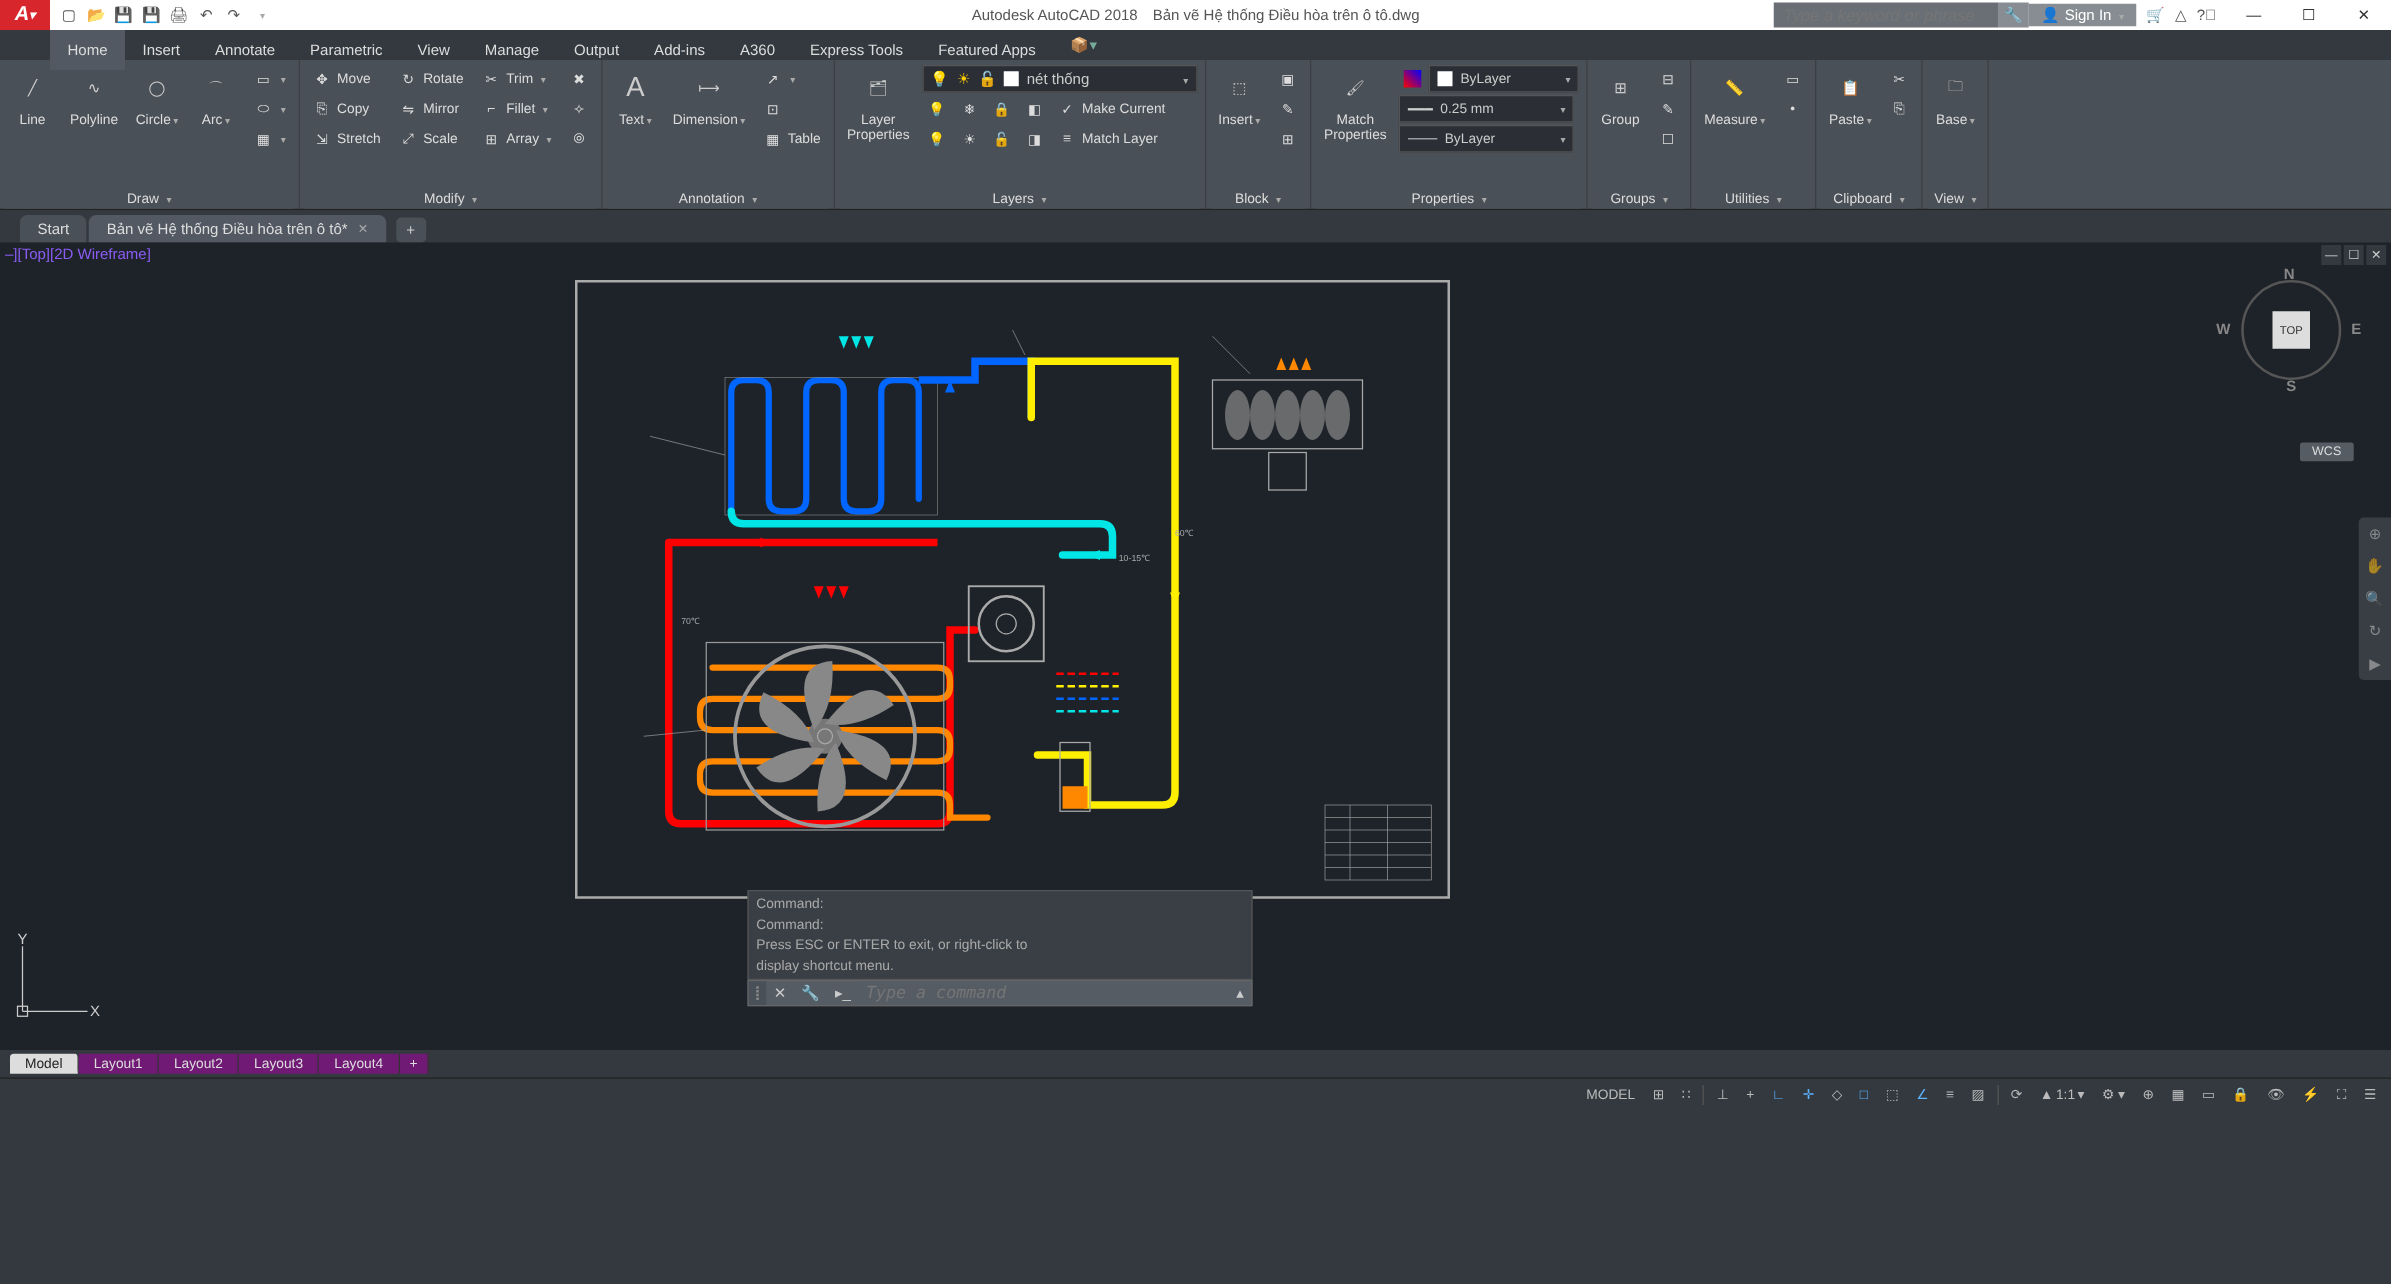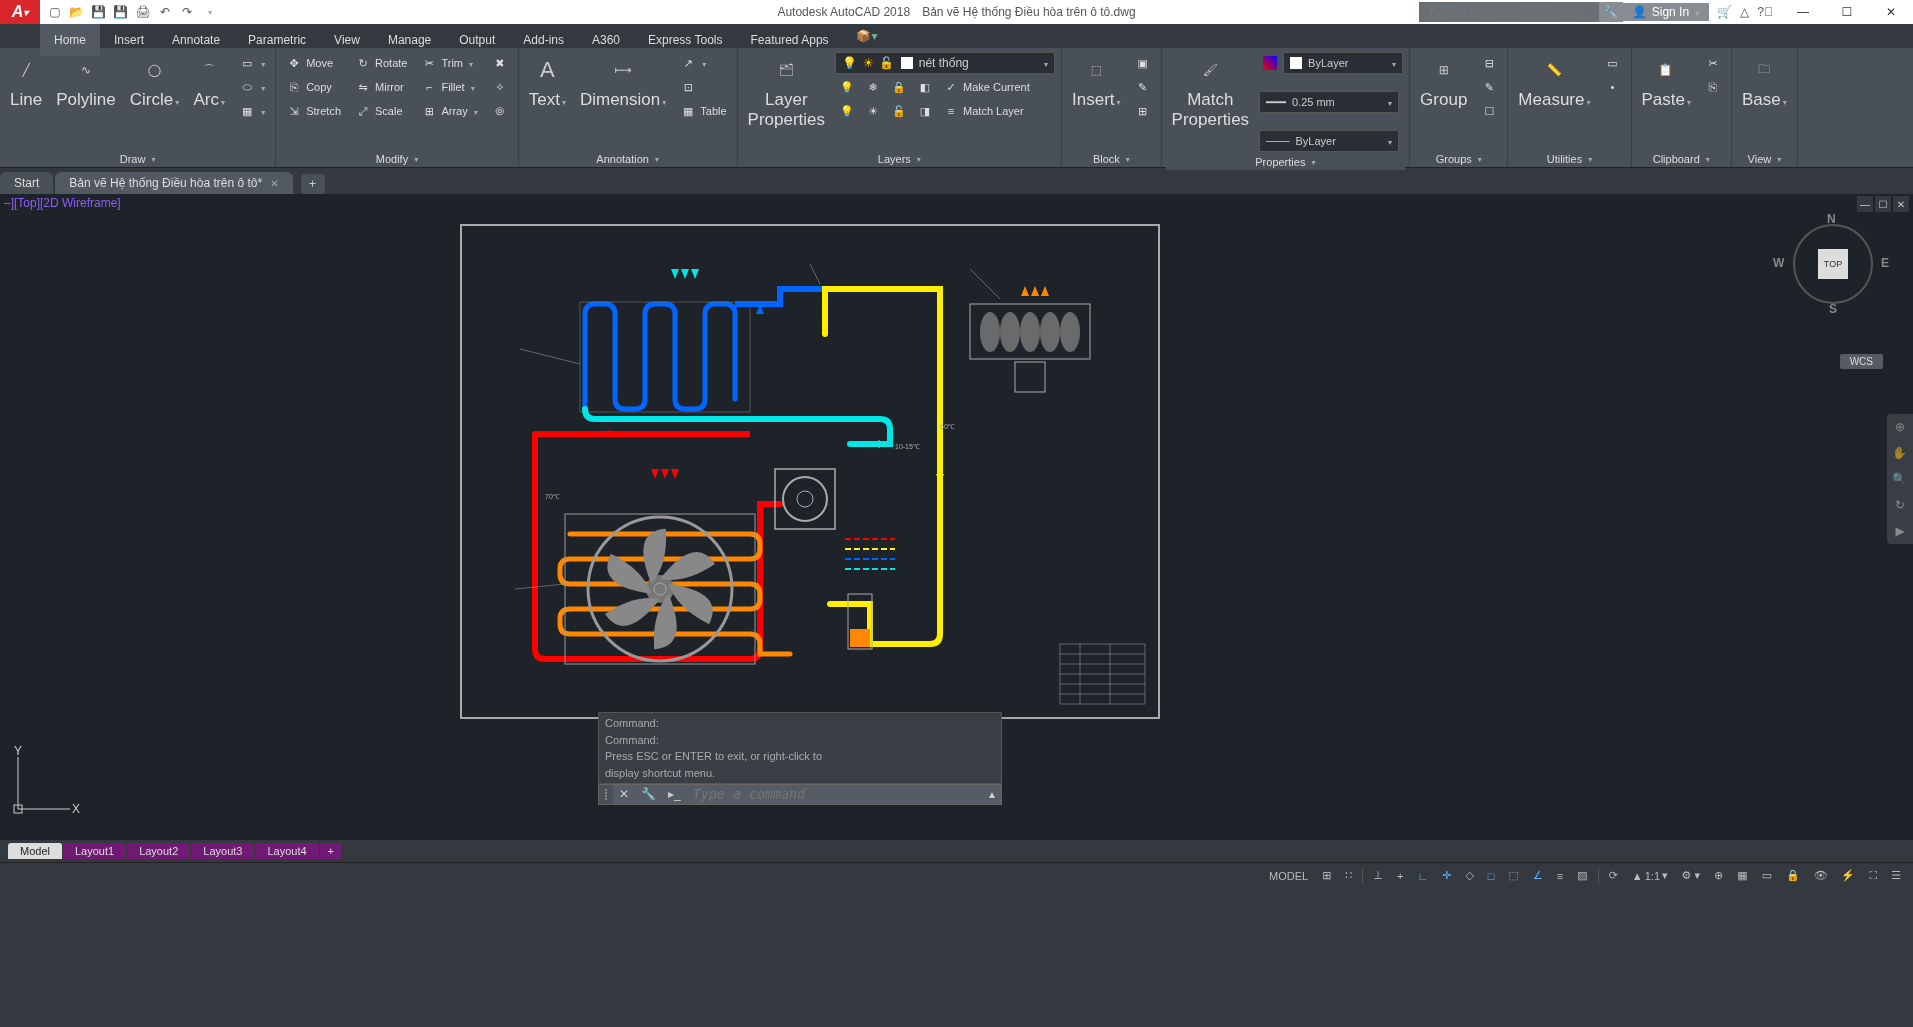--- a/index.html
+++ b/index.html
@@ -24,33 +24,33 @@
 .ribbon-tab { padding: 16px 14px; display: flex; align-items: center; color: #ddd; cursor: pointer; font-size: 12px; }
 .ribbon-tab.active { background: #525962; }
 
 
 .ribbon { height: 120px; background: #4a5057; display: flex; border-bottom: 1px solid #222; }
 .panel { border-right: 1px solid #3a3f45; display: flex; flex-direction: column; padding: 2px 4px 0; }
 .panel-body { flex: 1; display: flex; align-items: flex-start; gap: 2px; }
 .panel-title { text-align: center; padding: 2px 0; color: #ddd; font-size: 11px; background: #4a5057; display: flex; justify-content: center; align-items: center; gap: 4px; }
 .big-btn { display: flex; flex-direction: column; align-items: center; justify-content: flex-end; gap: 4px; padding: 4px 6px; cursor: pointer; color: #ddd; min-width: 42px; }
 .big-btn .icn { width: 32px; height: 32px; display: flex; align-items: center; justify-content: center; color: #ccc; }
-.big-btn .lbl { font-size: 17px; text-align: center; }
+.big-btn .lbl { font-size: 11px; text-align: center; }
 .small-btn-col { display: flex; flex-direction: column; gap: 2px; padding: 2px; }
 .small-btn { display: flex; align-items: center; gap: 4px; padding: 1px 4px; cursor: pointer; color: #ddd; font-size: 11px; height: 22px; }
 .small-btn .icn { width: 16px; height: 16px; display: flex; align-items: center; justify-content: center; }
 .caret::after { content: "▾"; font-size: 8px; margin-left: 2px; color: #aaa; }
 
 
 .layer-dd { background: #2b2f35; border: 1px solid #555; padding: 2px 6px; display: flex; align-items: center; gap: 6px; width: 220px; height: 22px; }
 .layer-dd .sw { width: 12px; height: 12px; }
 .prop-dd { background: #2b2f35; border: 1px solid #555; padding: 2px 6px; display: flex; align-items: center; gap: 6px; width: 120px; height: 22px; font-size: 11px; }
 
 
-.file-tabs { height: 26px; background: #33393f; display: flex; align-items: flex-end; gap: 0; }
+.file-tabs { height: 26px; background: #33393f; display: flex; align-items: flex-end; padding-left: 16px; gap: 0; }
 .file-tab { background: #4a5057; padding: 4px 14px; border-radius: 6px 6px 0 0; margin-right: 2px; display: flex; align-items: center; gap: 8px; color: #ddd; cursor: pointer; font-size: 12px; }
 .file-tab.active { background: #525962; }
 .file-tab .close { color: #aaa; font-size: 10px; }
 .new-tab { width: 24px; height: 20px; background: #4a5057; border-radius: 4px; display: flex; align-items: center; justify-content: center; color: #ccc; cursor: pointer; margin-left: 6px; }
 
 
 .canvas-wrap { position: relative; height: 646px; background: #1e2329; }
 .canvas-header { position: absolute; top: 2px; left: 4px; color: #8b5cf6; font-size: 12px; }
 .canvas-controls { position: absolute; top: 2px; right: 4px; display: flex; gap: 2px; }
 .canvas-controls span { width: 16px; height: 16px; background: #33393f; color: #ccc; display: flex; align-items: center; justify-content: center; font-size: 10px; cursor: pointer; }
@@ -350,21 +350,21 @@
     <div class="panel-title caret">Block</div>
   </div>
 
   <div class="panel">
     <div class="panel-body">
       <div class="big-btn">
           <div class="icn">🖌</div>
           <div class="lbl" style="white-space:pre">Match
 Properties</div>
         </div>
-      <div class="small-btn-col" style="gap:17px">
+      <div class="small-btn-col" style="gap:2px">
         <div style="display:flex;gap:2px">
           <div class="small-btn">
               <span class="icn" style="background:linear-gradient(45deg,red,blue);width:14px;height:14px"></span>
             </div>
           <div class="prop-dd">
               <span class="sw" style="background:#fff;width:12px;height:12px"></span>
               <span>ByLayer</span>
               <span style="margin-left:auto" class="caret"></span>
             </div>
         </div>

